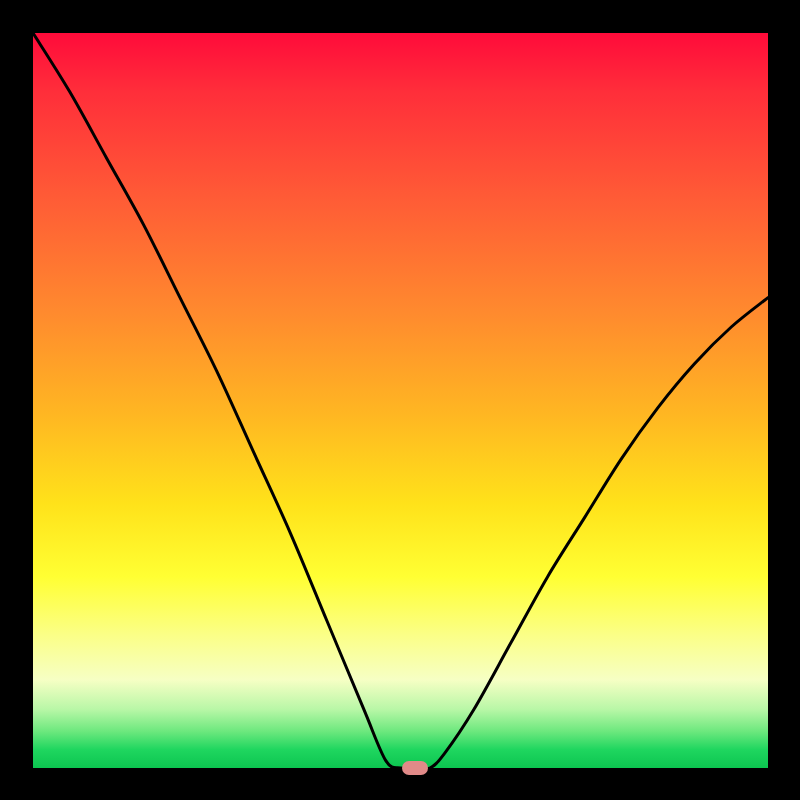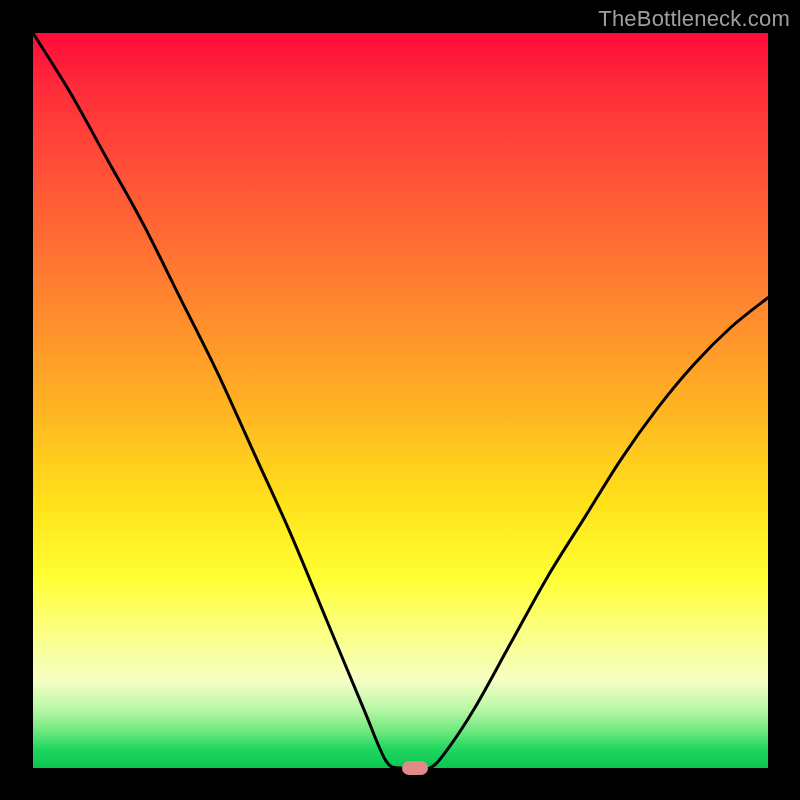--- a/index.html
+++ b/index.html
@@ -70,14 +70,13 @@
 </head>
 <body>
 
 <div class="frame">
   <div class="plot-area">
     <svg viewBox="0 0 735 735" preserveAspectRatio="none">
       <path id="curve-path" d="M 0.00 0.00 C 6.13 9.80, 24.50 37.97, 36.75 58.80 C 49.00 79.62, 61.25 102.90, 73.50 124.95 C 85.75 147.00, 98.00 167.83, 110.25 191.10 C 122.50 214.38, 134.75 240.10, 147.00 264.60 C 159.25 289.10, 171.50 312.37, 183.75 338.10 C 196.00 363.82, 208.25 392.00, 220.50 418.95 C 232.75 445.90, 245.00 471.62, 257.25 499.80 C 269.50 527.97, 281.75 558.60, 294.00 588.00 C 306.25 617.40, 320.95 652.93, 330.75 676.20 C 340.55 699.48, 346.68 717.85, 352.80 727.65 C 358.93 737.45, 362.60 733.77, 367.50 735.00 C 372.40 736.23, 377.30 735.00, 382.20 735.00 C 387.10 735.00, 392.00 737.45, 396.90 735.00 C 401.80 732.55, 404.25 730.10, 411.60 720.30 C 418.95 710.50, 429.98 694.58, 441.00 676.20 C 452.02 657.83, 465.50 632.10, 477.75 610.05 C 490.00 588.00, 502.25 564.72, 514.50 543.90 C 526.75 523.08, 539.00 504.70, 551.25 485.10 C 563.50 465.50, 575.75 444.68, 588.00 426.30 C 600.25 407.93, 612.50 390.78, 624.75 374.85 C 637.00 358.93, 649.25 344.22, 661.50 330.75 C 673.75 317.27, 686.00 305.02, 698.25 294.00 C 710.50 282.98, 728.88 269.50, 735.00 264.60" fill="none" stroke="#000" stroke-width="3" stroke-linejoin="round" stroke-linecap="round"></path>
     </svg>
     <div class="marker" id="marker" style="left: 382.2px; top: 735px; background: rgb(225, 138, 136);"></div>
   </div>
-  <div class="watermark">TheBottleneck.com</div>
 </div>
 
 </body></html>

